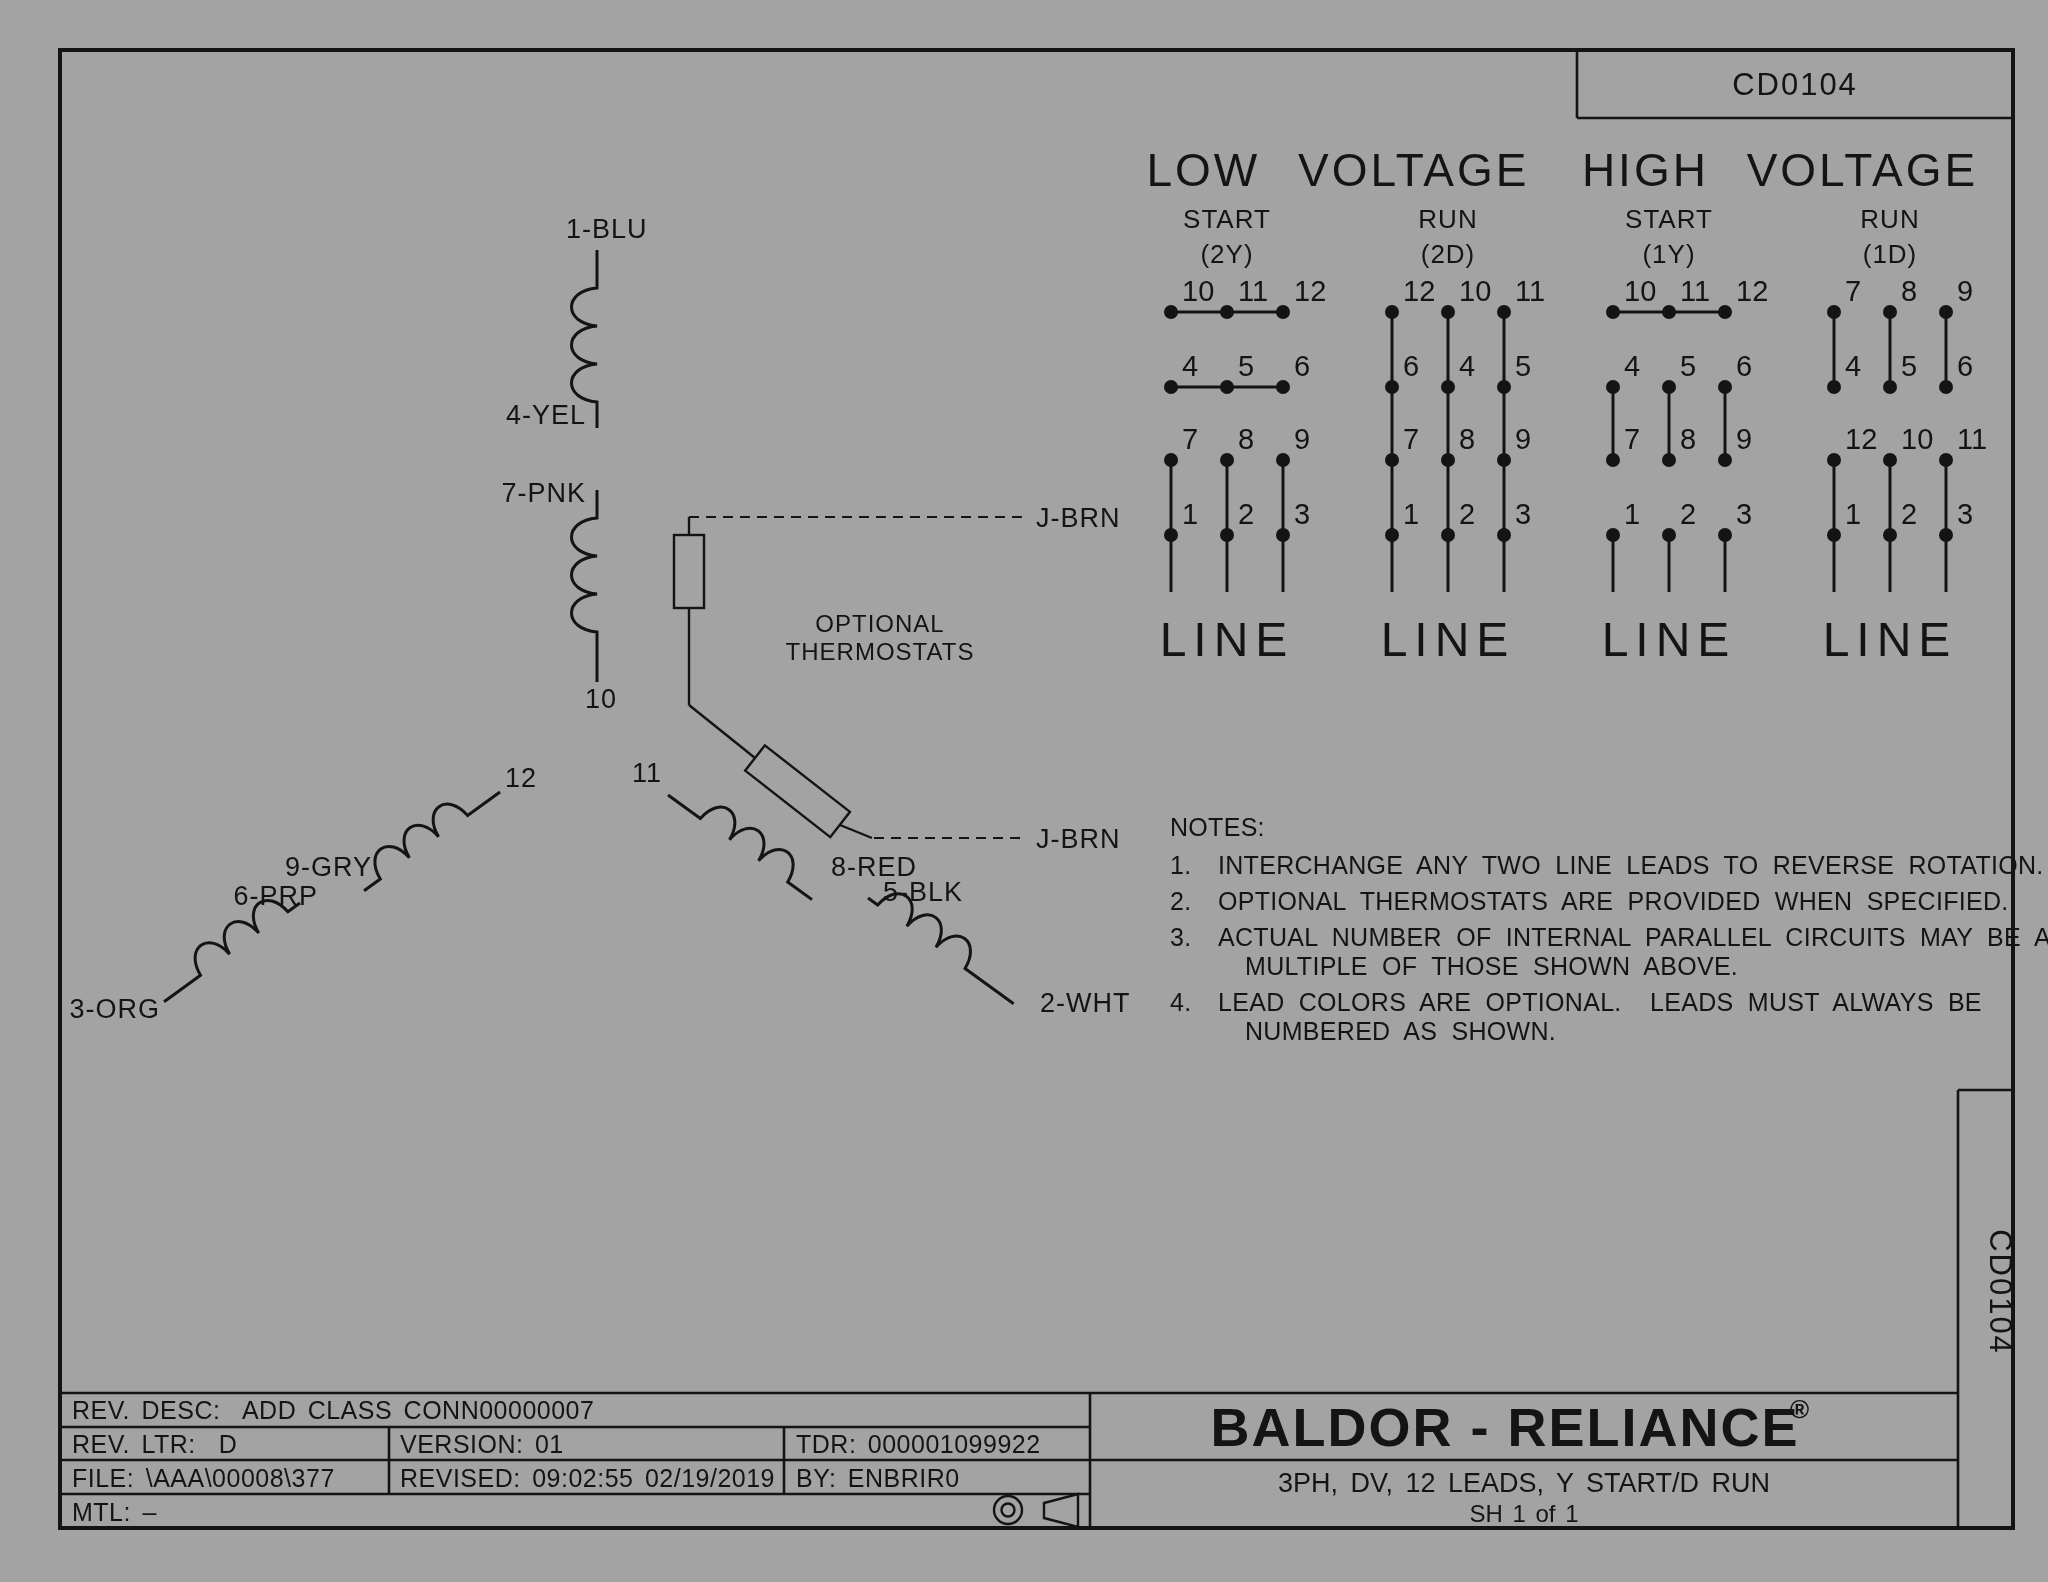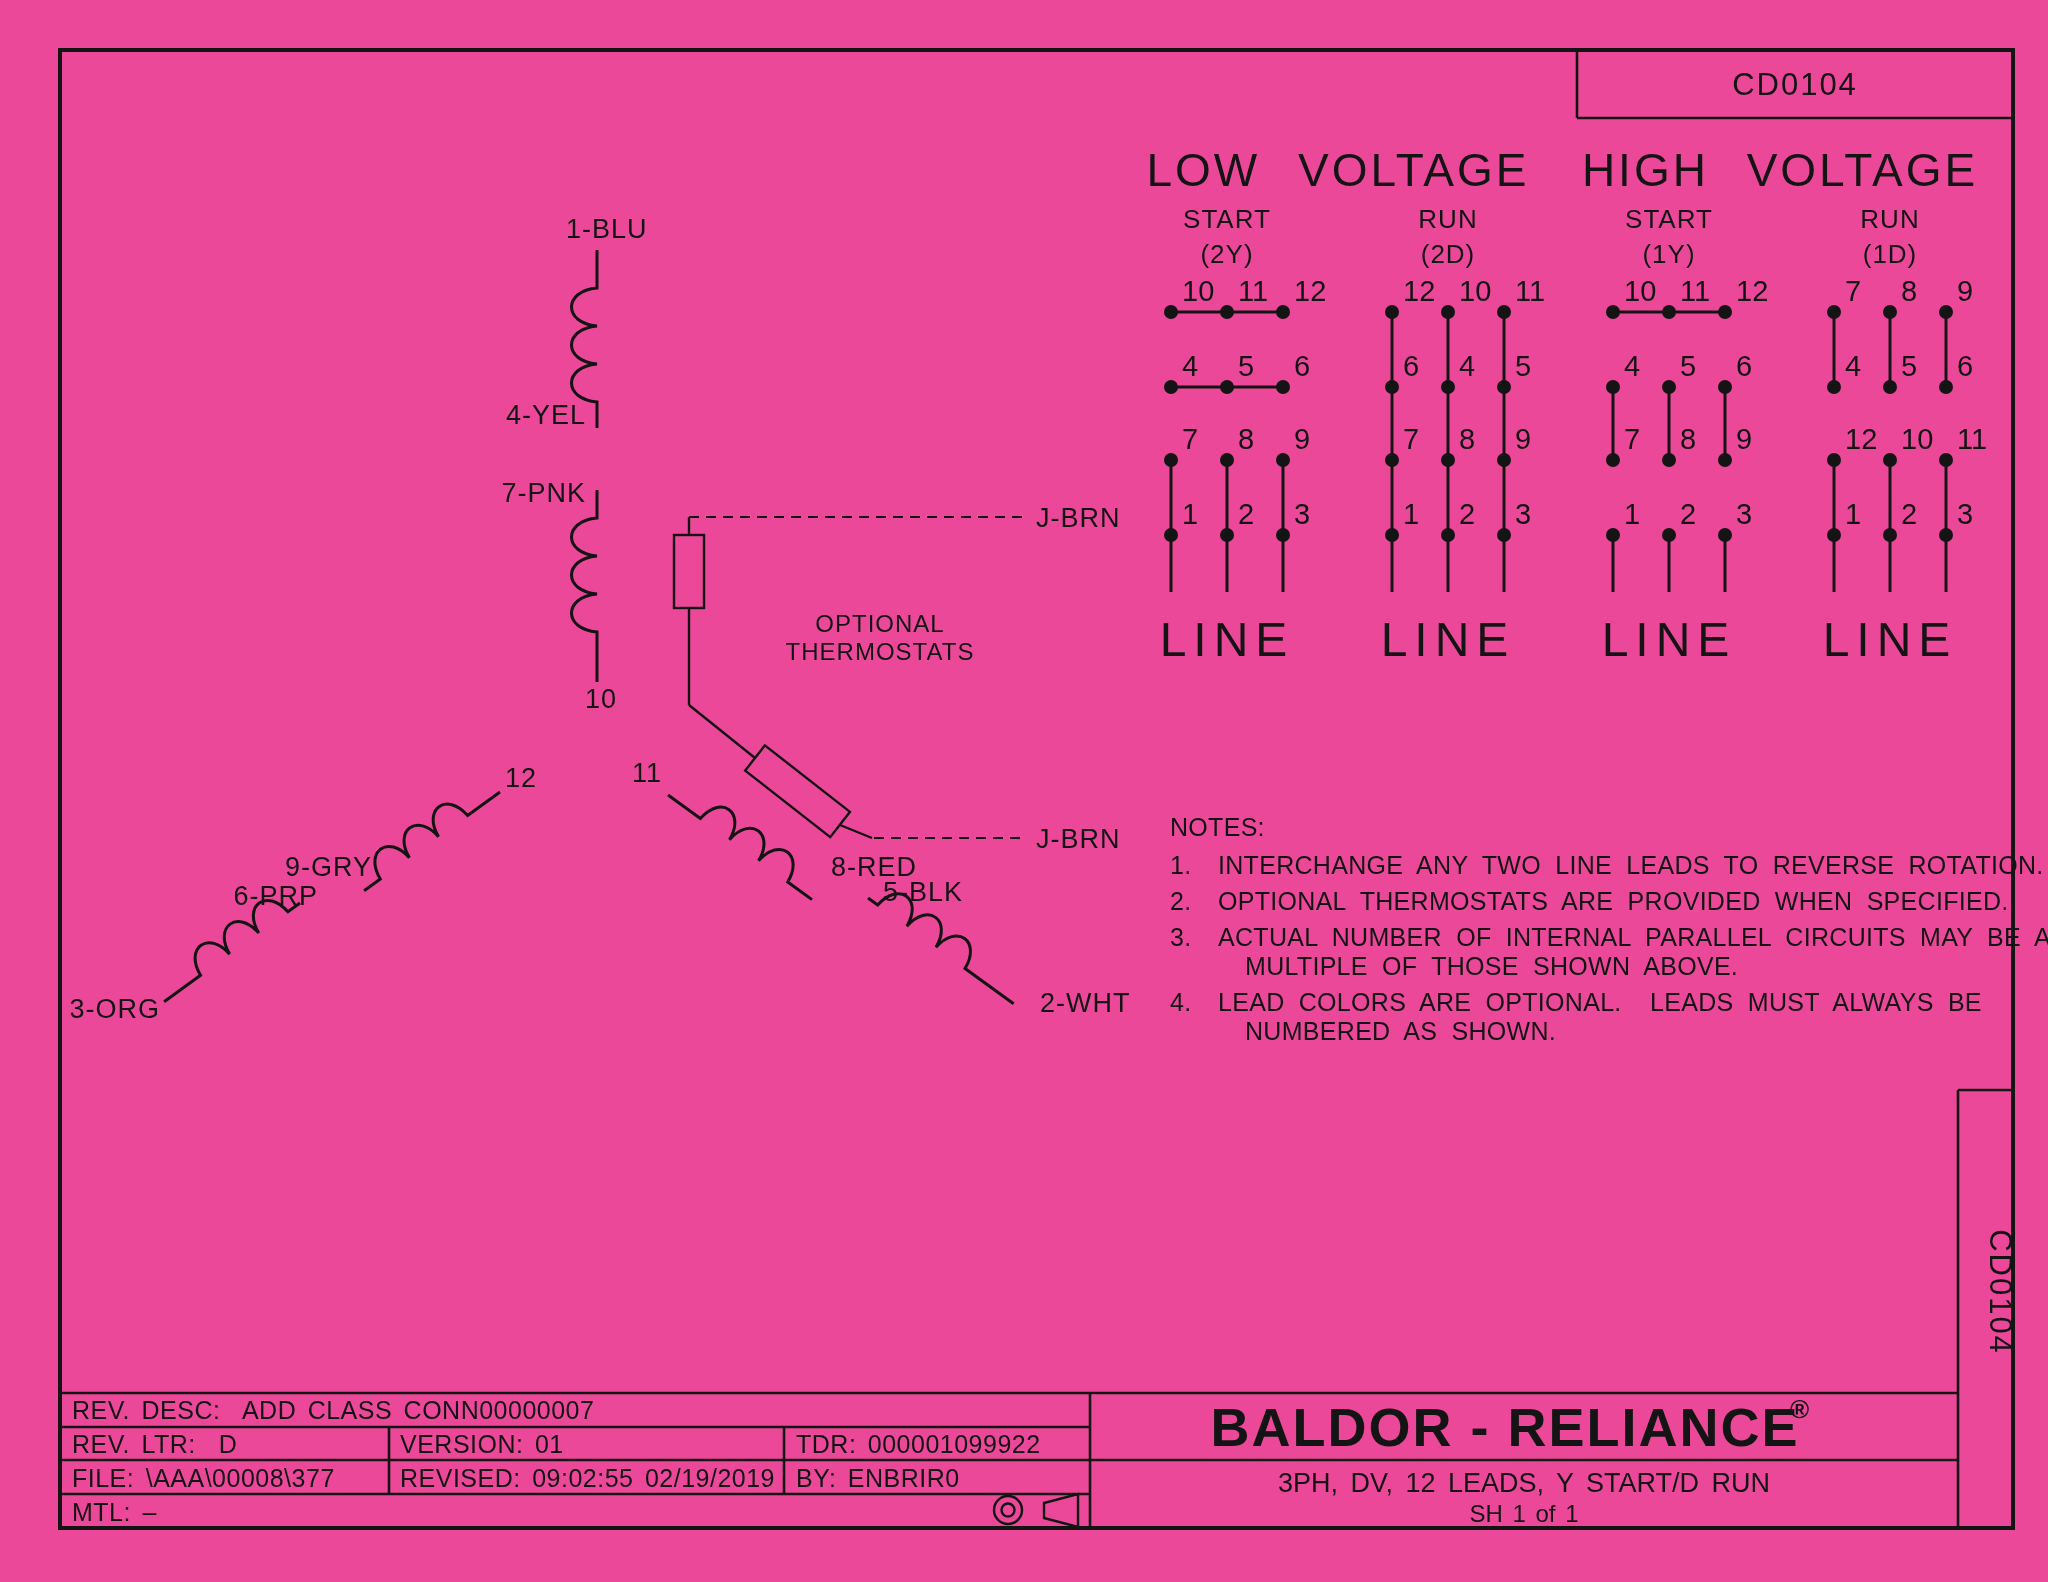--- a/index.html
+++ b/index.html
@@ -1,16 +1,16 @@
 <!DOCTYPE html>
 <html><head>
 <meta charset="utf-8">
 <style>
   html,body{margin:0;padding:0;background:#e8e8e8;}
-  .sheet{position:relative;width:2048px;height:1582px;background:#ec4899;margin:0 auto;
+  .sheet{position:relative;width:2048px;height:1582px;background:#a3a3a3;margin:0 auto;
          font-family:"Liberation Sans", sans-serif;}
   svg{position:absolute;left:0;top:0;}
   svg text{fill:#141414;font-family:"Liberation Sans", sans-serif;white-space:pre;}
   .wire{stroke:#141414;stroke-width:3;fill:none;}
   .wire-thin{stroke:#141414;stroke-width:2.4;fill:none;}
   .dashed{stroke:#141414;stroke-width:2.2;fill:none;stroke-dasharray:10 7;}
   .dot{fill:#141414;stroke:none;}
   .frame{stroke:#141414;stroke-width:4;fill:none;}
   .frame-thin{stroke:#141414;stroke-width:2.6;fill:none;}
   .t-lead{font-size:27px;letter-spacing:1px;}

